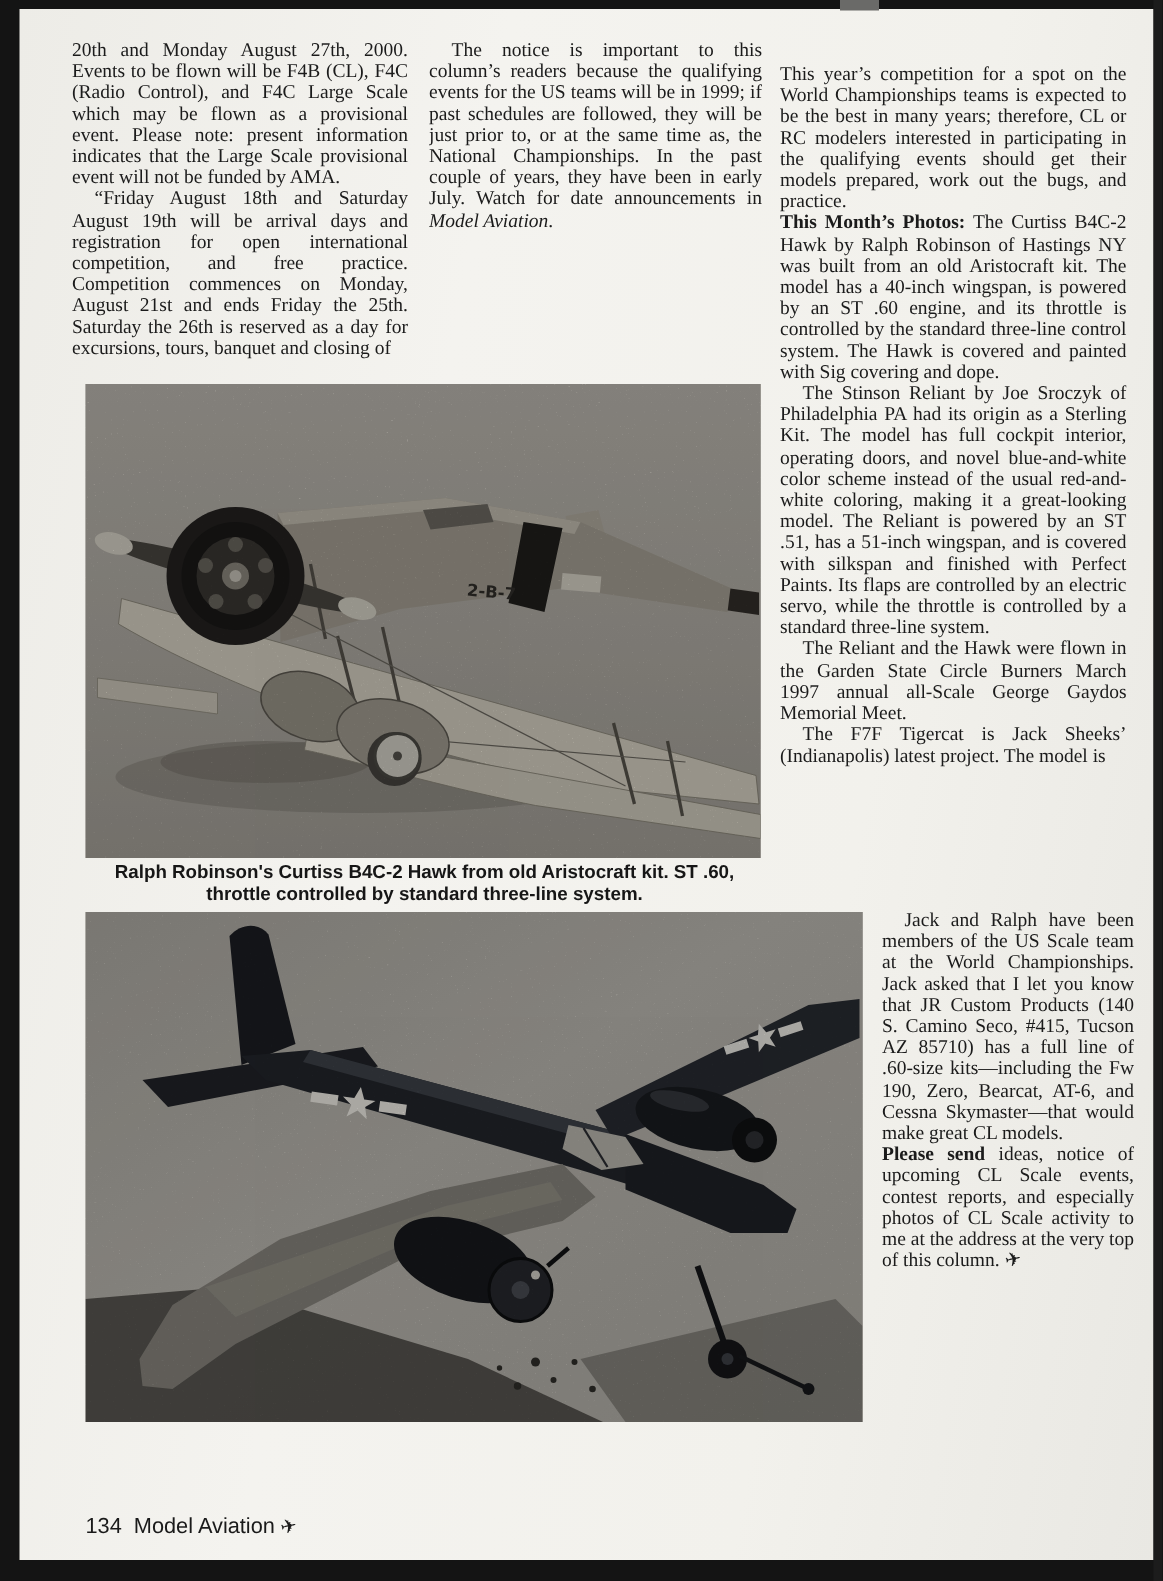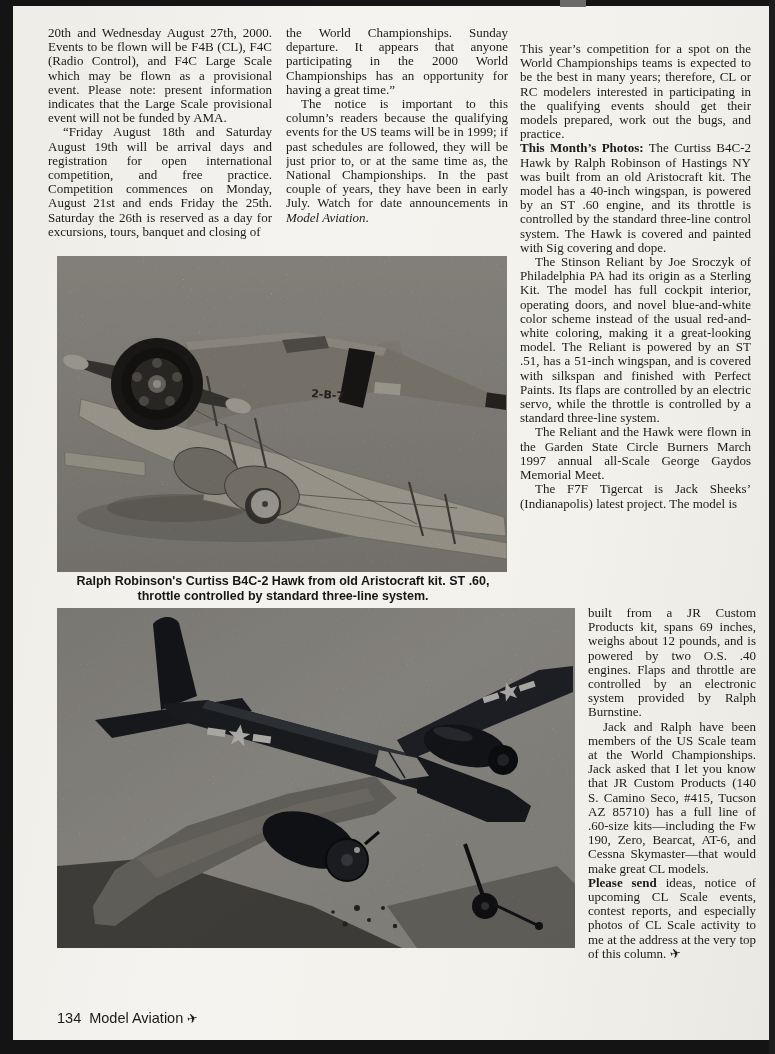--- a/index.html
+++ b/index.html
@@ -40,39 +40,37 @@
   .plane{display:inline-block;transform:rotate(-12deg);font-size:13px}
   .edge-right{position:absolute;right:0;top:0;width:6px;height:1054px;background:#1c1c1c}
   .edge-notch{position:absolute;left:560px;top:0;width:26px;height:7px;background:#6a6a68}
 </style>
 </head>
 <body>
 
 <div class="page">
 
   <div class="col" style="left:35px;top:20px;width:224px;height:224px;overflow:hidden">
-    <p>20th and Wednesday August 27th, 2000. Events to be flown will be F4B (CL), F4C (Radio Control), and F4C Large Scale which may be flown as a provisional event. Please note: present information indicates that the Large Scale provisional event will not be funded by AMA.</p>
+    <p>20th and Monday August 27th, 2000. Events to be flown will be F4B (CL), F4C (Radio Control), and F4C Large Scale which may be flown as a provisional event. Please note: present information indicates that the Large Scale provisional event will not be funded by AMA.</p>
     <p class="ind">“Friday August 18th and Saturday August 19th will be arrival days and registration for open international competition, and free practice. Competition commences on Monday, August 21st and ends Friday the 25th. Saturday the 26th is reserved as a day for excursions, tours, banquet and closing of</p>
   </div>
 
   <div class="col" style="left:273px;top:20px;width:222px;height:226px;overflow:hidden">
-    <p>the World Championships. Sunday departure. It appears that anyone participating in the 2000 World Championships has an opportunity for having a great time.”</p>
     <p class="gap ind"><span>The notice is important to this column’s readers because the qualifying events for the US teams will be in 1999; if past schedules are followed, they will be just prior to, or at the same time as, the National Championships. In the past couple of years, they have been in early July. Watch for date announcements in </span><span class="ital">Model Aviation</span><span>.</span></p>
   </div>
 
   <div class="col" style="left:507px;top:36px;width:231px;height:580px;overflow:hidden">
     <p>This year’s competition for a spot on the World Championships teams is expected to be the best in many years; therefore, CL or RC modelers interested in participating in the qualifying events should get their models prepared, work out the bugs, and practice.</p>
     <p class="gap"><span class="lead">This Month’s Photos:</span><span> The Curtiss B4C-2 Hawk by Ralph Robinson of Hastings NY was built from an old Aristocraft kit. The model has a 40-inch wingspan, is powered by an ST .60 engine, and its throttle is controlled by the standard three-line control system. The Hawk is covered and painted with Sig covering and dope.</span></p>
     <p class="ind">The Stinson Reliant by Joe Sroczyk of Philadelphia PA had its origin as a Sterling Kit. The model has full cockpit interior, operating doors, and novel blue-and-white color scheme instead of the usual red-and-white coloring, making it a great-looking model. The Reliant is powered by an ST .51, has a 51-inch wingspan, and is covered with silkspan and finished with Perfect Paints. Its flaps are controlled by an electric servo, while the throttle is controlled by a standard three-line system.</p>
     <p class="ind">The Reliant and the Hawk were flown in the Garden State Circle Burners March 1997 annual all-Scale George Gaydos Memorial Meet.</p>
     <p class="ind">The F7F Tigercat is Jack Sheeks’ (Indianapolis) latest project. The model is</p>
   </div>
 
   <div class="col" style="left:575px;top:600px;width:168px;height:430px;overflow:hidden">
-    <p>built from a JR Custom Products kit, spans 69 inches, weighs about 12 pounds, and is powered by two O.S. .40 engines. Flaps and throttle are controlled by an electronic system provided by Ralph Burnstine.</p>
     <p class="ind">Jack and Ralph have been members of the US Scale team at the World Championships. Jack asked that I let you know that JR Custom Products (140 S. Camino Seco, #415, Tucson AZ 85710) has a full line of .60-size kits—including the Fw 190, Zero, Bearcat, AT-6, and Cessna Skymaster—that would make great CL models.</p>
     <p class="gap"><span class="lead">Please send</span><span> ideas, notice of upcoming CL Scale events, contest reports, and especially photos of CL Scale activity to me at the address at the very top of this column. </span><span class="plane">✈</span></p>
   </div>
 
   <div class="photo" style="left:44px;top:250px;width:450px;height:316px">
     <svg width="450" height="316" viewBox="0 0 450 316">
       <defs>
         <filter id="gr1" x="0" y="0" width="100%" height="100%">
           <feTurbulence type="fractalNoise" baseFrequency="0.75" numOctaves="3" stitchTiles="stitch"></feTurbulence>
           <feColorMatrix type="matrix" values="0 0 0 0 0  0 0 0 0 0  0 0 0 0 0  0.9 0.9 0.9 0 0"></feColorMatrix>

